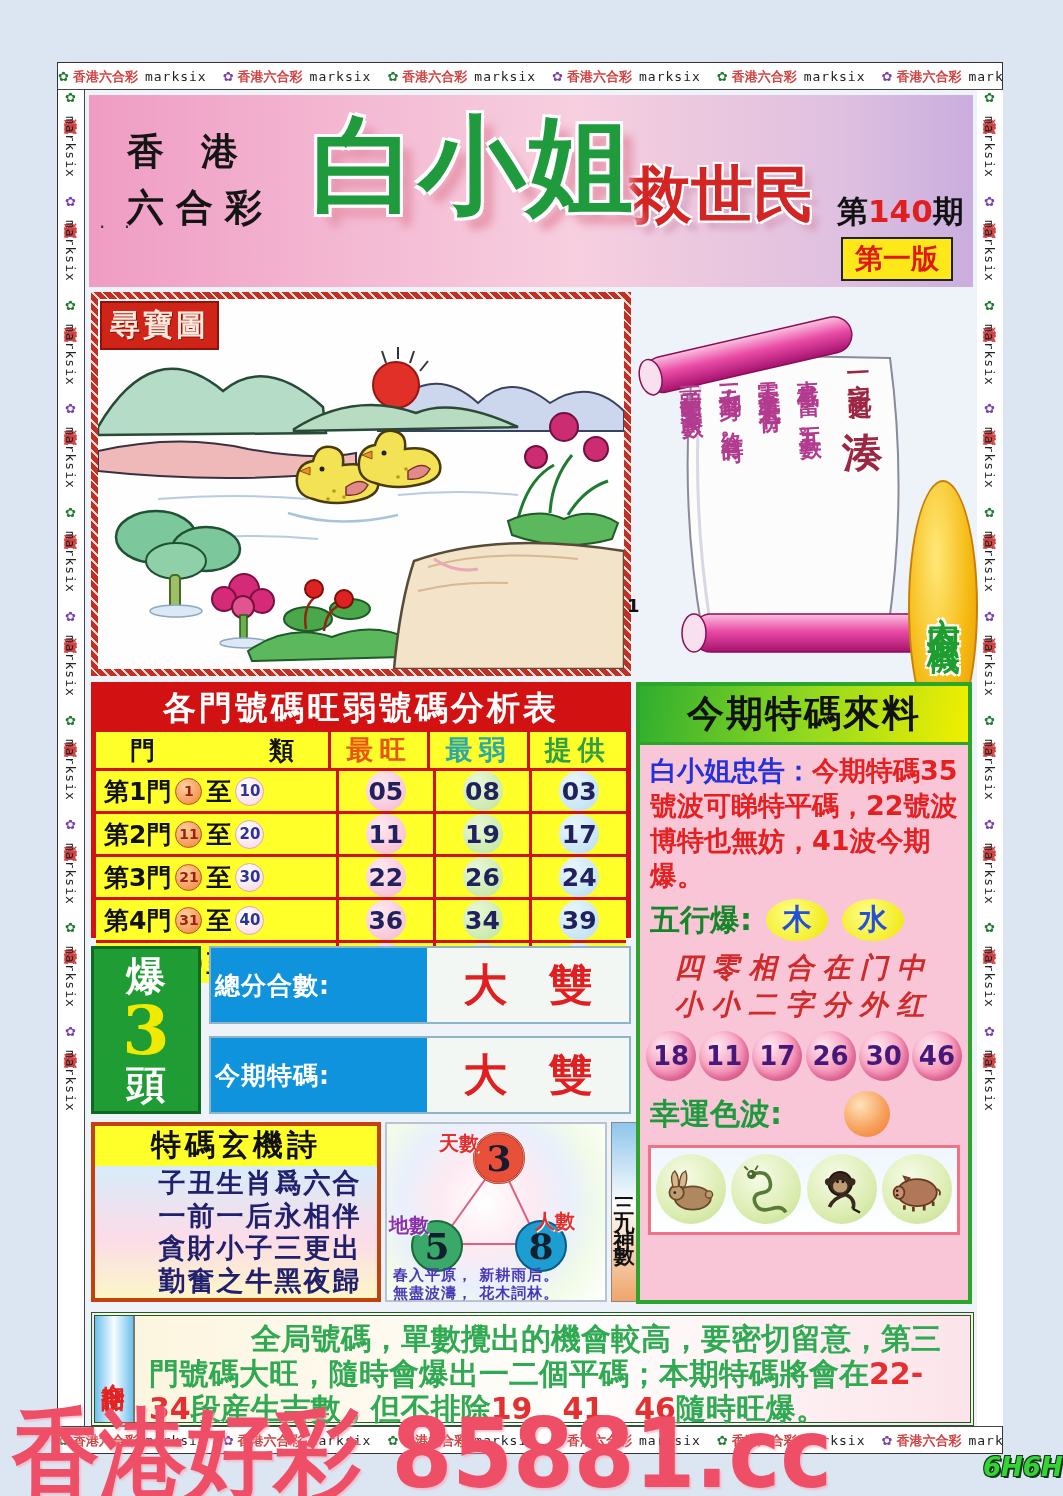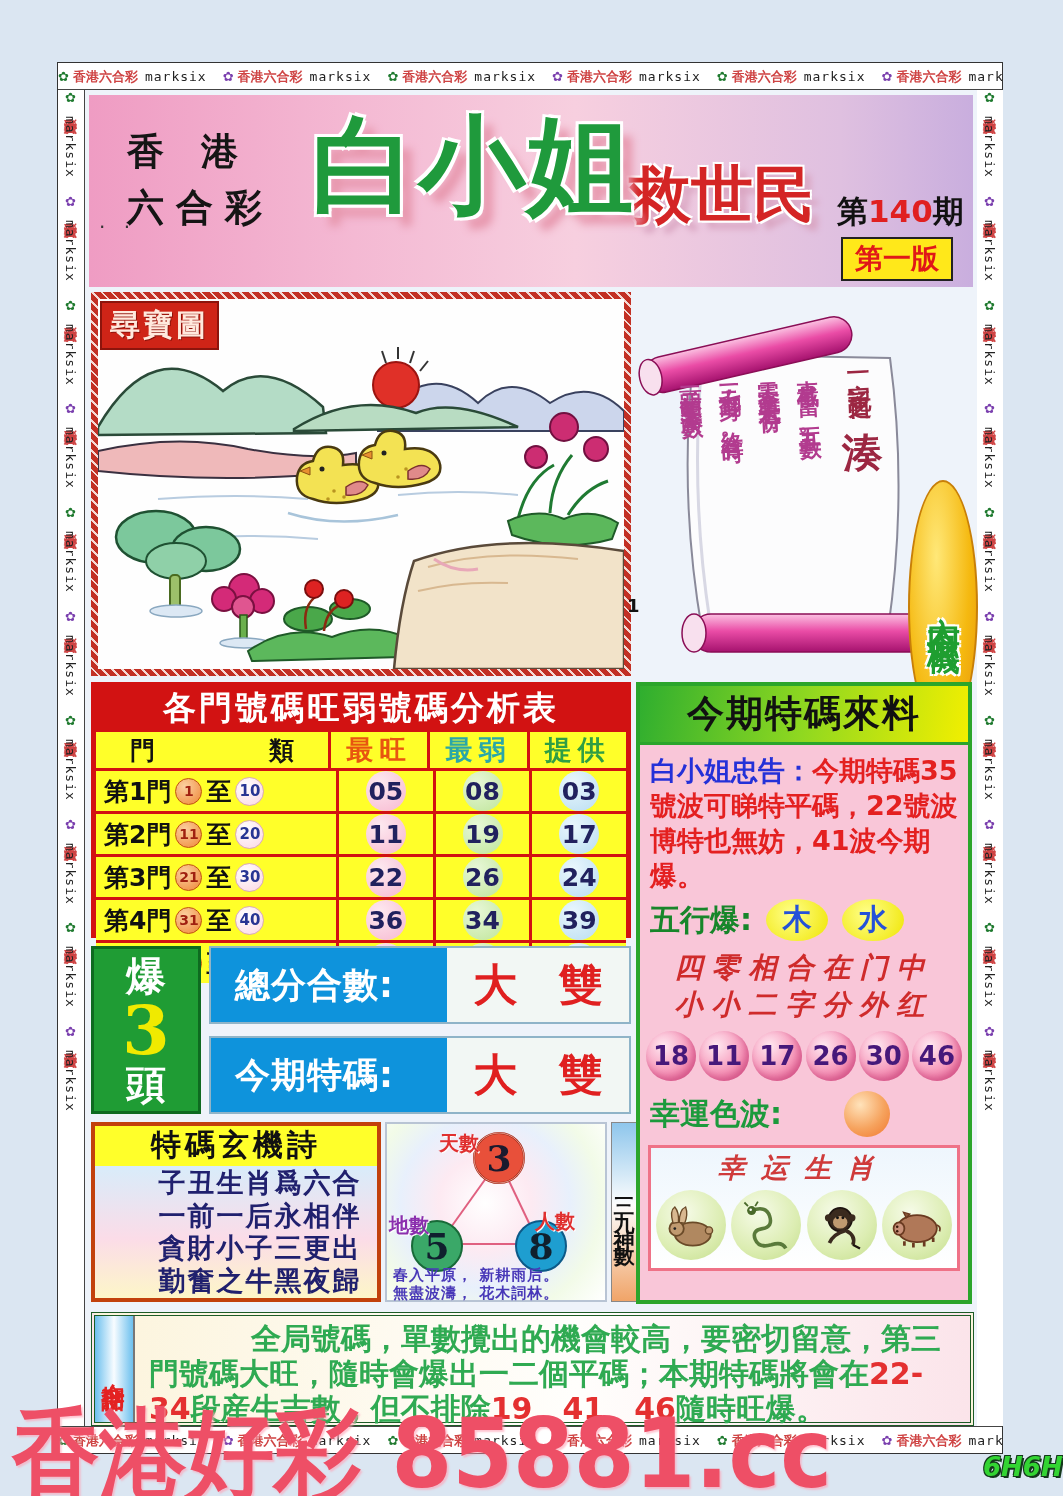--- a/index.html
+++ b/index.html
@@ -79,21 +79,21 @@
   
   #burst{left:6px;top:856px;width:540px;height:168px;}
   #burst-box{left:0;top:0;width:110px;height:168px;background:#1f9c34;border:3px solid #0e6a20;box-sizing:border-box;
     display:flex;flex-direction:column;align-items:center;justify-content:center;}
   #burst-box .b1{color:#fff;font-size:40px;font-weight:900;line-height:44px;}
   #burst-box .b2{color:#f0ea00;font-size:68px;font-weight:900;line-height:64px;font-family:"DejaVu Serif","Liberation Serif",serif;}
   #burst-box .b3{color:#fff;font-size:40px;font-weight:900;line-height:44px;}
   .burst-row{left:118px;width:422px;height:78px;display:flex;border:2px solid #8fb4c8;box-sizing:border-box;background:#f2f7f4;}
   #burst-row1{top:0;}
   #burst-row2{top:90px;}
-  .burst-label{flex:0 0 212px;background:#0e93dc;color:#fff;font-size:35px;font-weight:900;display:flex;align-items:center;padding-left:24px;letter-spacing:1px;}
+  .burst-label{flex:0 0 212px;background:#0e93dc;color:#fff;font-size:25px;font-weight:900;display:flex;align-items:center;padding-left:4px;letter-spacing:1px;}
   .burst-value{flex:1;display:flex;align-items:center;justify-content:center;color:#e02020;font-size:44px;font-weight:900;word-spacing:26px;}
 
   
   #poem{left:6px;top:1032px;width:290px;height:180px;border:4px solid #c2410c;box-sizing:border-box;display:flex;flex-direction:column;}
   #poem-title{height:40px;line-height:38px;background:#ffff2a;color:#111;font-size:30px;font-weight:900;text-align:center;letter-spacing:4px;}
   #poem-body{flex:1;background:linear-gradient(180deg,#d8ecfa 0%,#fbdce8 55%,#fdf6c8 100%);
     display:flex;flex-direction:column;justify-content:space-evenly;align-items:center;padding-left:48px;}
   .poem-line{color:#20206e;font-size:27px;font-weight:900;letter-spacing:2px;line-height:30px;}
 
   
@@ -466,21 +466,20 @@
           <span class="p-ball">17</span>
           <span class="p-ball">26</span>
           <span class="p-ball">30</span>
           <span class="p-ball">46</span>
         </div>
         <div id="lucky-color">
           <span id="lucky-color-label">幸運色波:</span>
           <span id="lucky-color-ball"></span>
         </div>
         <div id="zodiac-box">
-          <div id="zodiac-title">幸运生肖</div>
           <div id="zodiac-row">
             <span class="z-circle">
               <svg width="54" height="54" viewBox="0 0 60 60">
                   <ellipse cx="32" cy="40" rx="20" ry="13" fill="#b08860" stroke="#6a4a28" stroke-width="2"></ellipse>
                   <circle cx="14" cy="34" r="8" fill="#c09a70" stroke="#6a4a28" stroke-width="2"></circle>
                   <path d="M10,28 q-4,-14 2,-18 q5,6 4,17 Z" fill="#d8b890" stroke="#6a4a28" stroke-width="1.5"></path>
                   <path d="M17,27 q0,-14 7,-17 q3,8 -1,18 Z" fill="#d8b890" stroke="#6a4a28" stroke-width="1.5"></path>
                   <circle cx="12" cy="34" r="1.5" fill="#222"></circle>
                   <circle cx="50" cy="36" r="4" fill="#c09a70" stroke="#6a4a28" stroke-width="1.5"></circle>
                 </svg>

